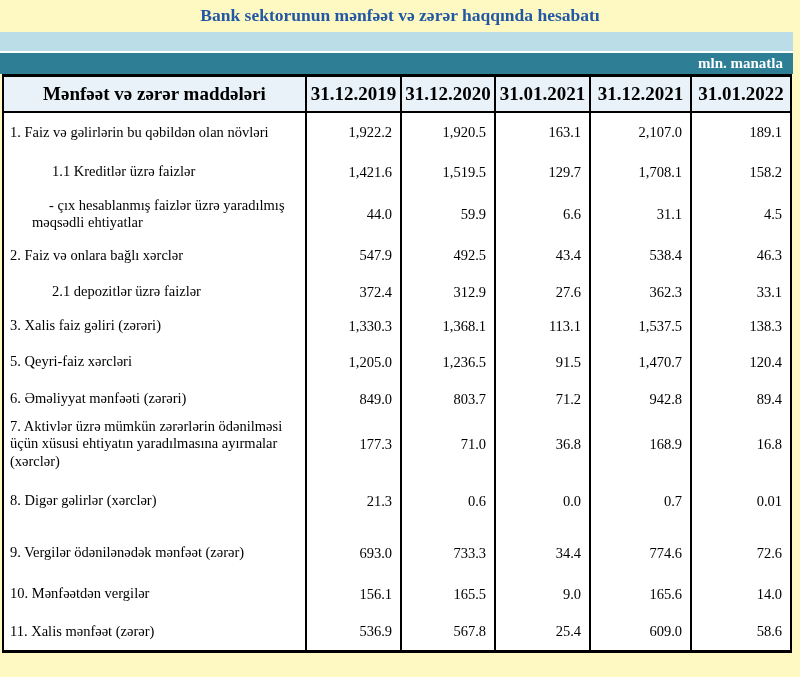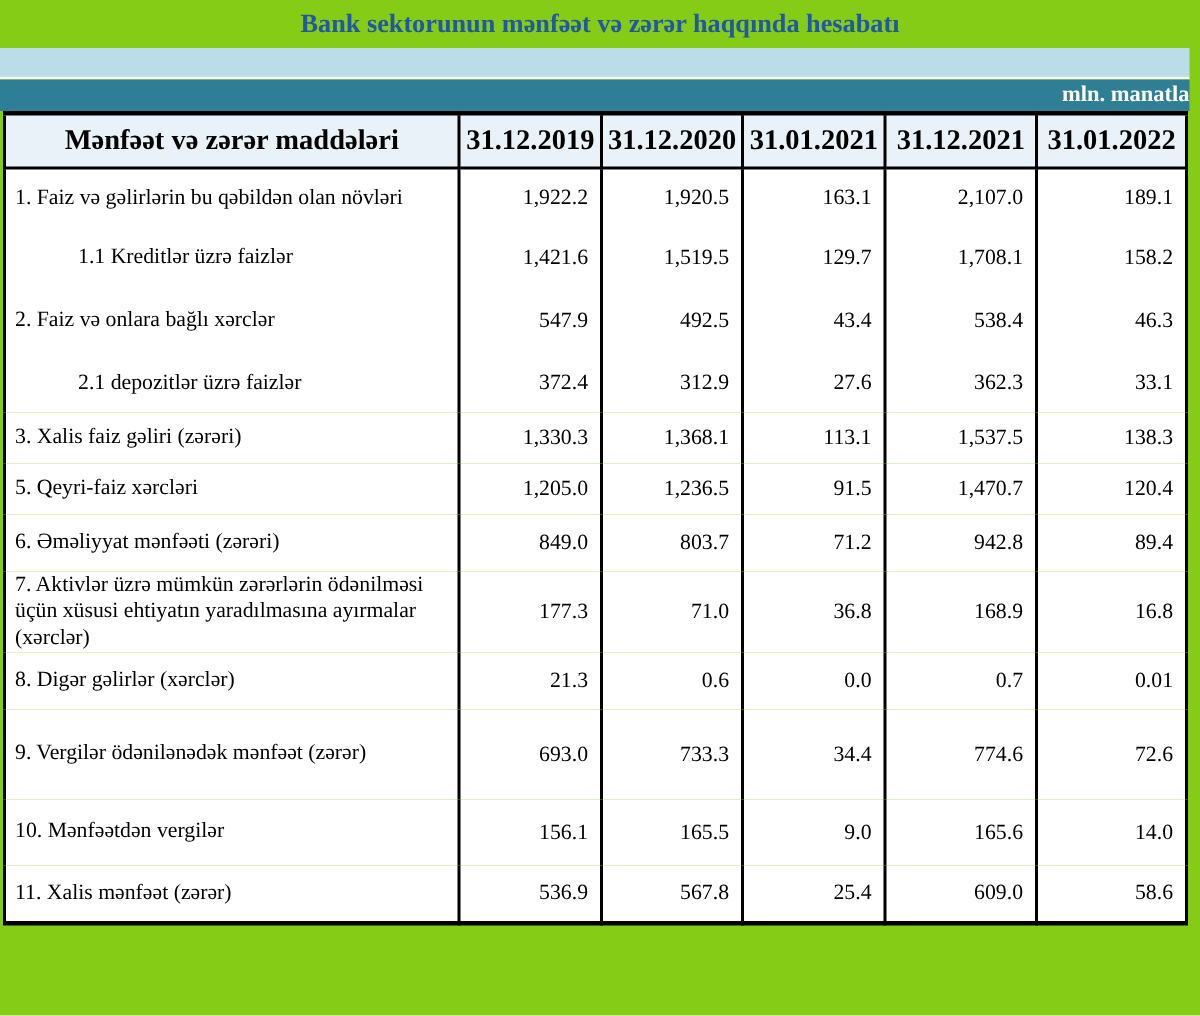--- a/index.html
+++ b/index.html
@@ -5,21 +5,21 @@
   html, body {
     margin: 0;
     padding: 0;
     background: #ffffff;
     font-family: "Liberation Serif", "DejaVu Serif", serif;
   }
   .page {
     position: relative;
     width: 800px;
     height: 677px;
-    background: #84cc16;
+    background: #fef9c3;
     overflow: hidden;
   }
   .report-title {
     padding-top: 5px;
     height: 27px;
     text-align: center;
     font-size: 17.5px;
     font-weight: bold;
     color: #2257A4;
   }
@@ -36,20 +36,21 @@
   .band-teal {
     width: 793px;
     height: 21px;
     background: #2E7F96;
     color: #ffffff;
     font-weight: bold;
     font-size: 15px;
     text-align: right;
     line-height: 21px;
     box-sizing: border-box;
+    padding-right: 10px;
   }
   table.pl-table {
     border-collapse: collapse;
     table-layout: fixed;
     width: 788px;
     margin-left: 2px;
     border: 2px solid #000;
     border-top-width: 3px;
     border-bottom-width: 3px;
   }
@@ -150,20 +151,28 @@
         </tr>
         <tr>
           <td class="lbl indent1">1.1 Kreditlər üzrə faizlər</td>
           <td class="num">1,421.6</td>
           <td class="num">1,519.5</td>
           <td class="num">129.7</td>
           <td class="num">1,708.1</td>
           <td class="num">158.2</td>
         </tr>
         <tr>
+          <td class="lbl indent2">-  çıx hesablanmış faizlər üzrə yaradılmış məqsədli ehtiyatlar</td>
+          <td class="num">44.0</td>
+          <td class="num">59.9</td>
+          <td class="num">6.6</td>
+          <td class="num">31.1</td>
+          <td class="num">4.5</td>
+        </tr>
+        <tr>
           <td class="lbl">2. Faiz və onlara bağlı xərclər</td>
           <td class="num">547.9</td>
           <td class="num">492.5</td>
           <td class="num">43.4</td>
           <td class="num">538.4</td>
           <td class="num">46.3</td>
         </tr>
         <tr>
           <td class="lbl indent1">2.1 depozitlər üzrə faizlər</td>
           <td class="num">372.4</td>

